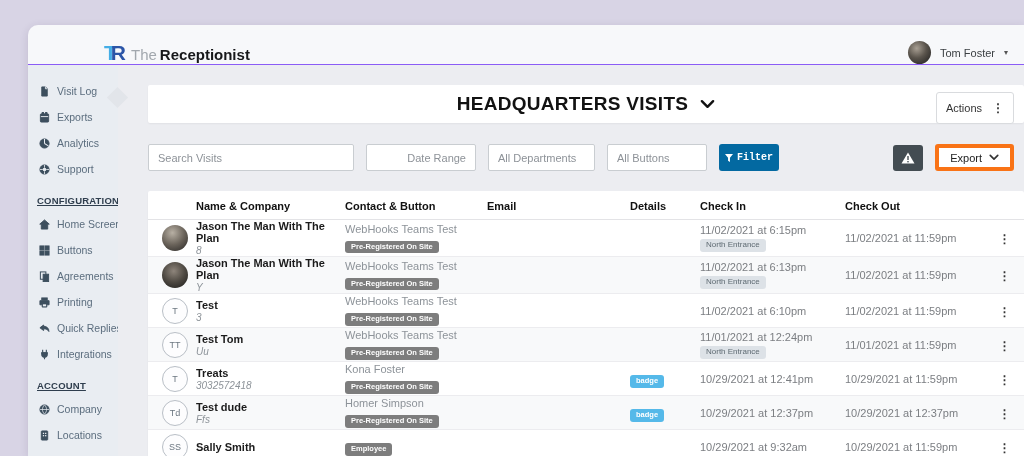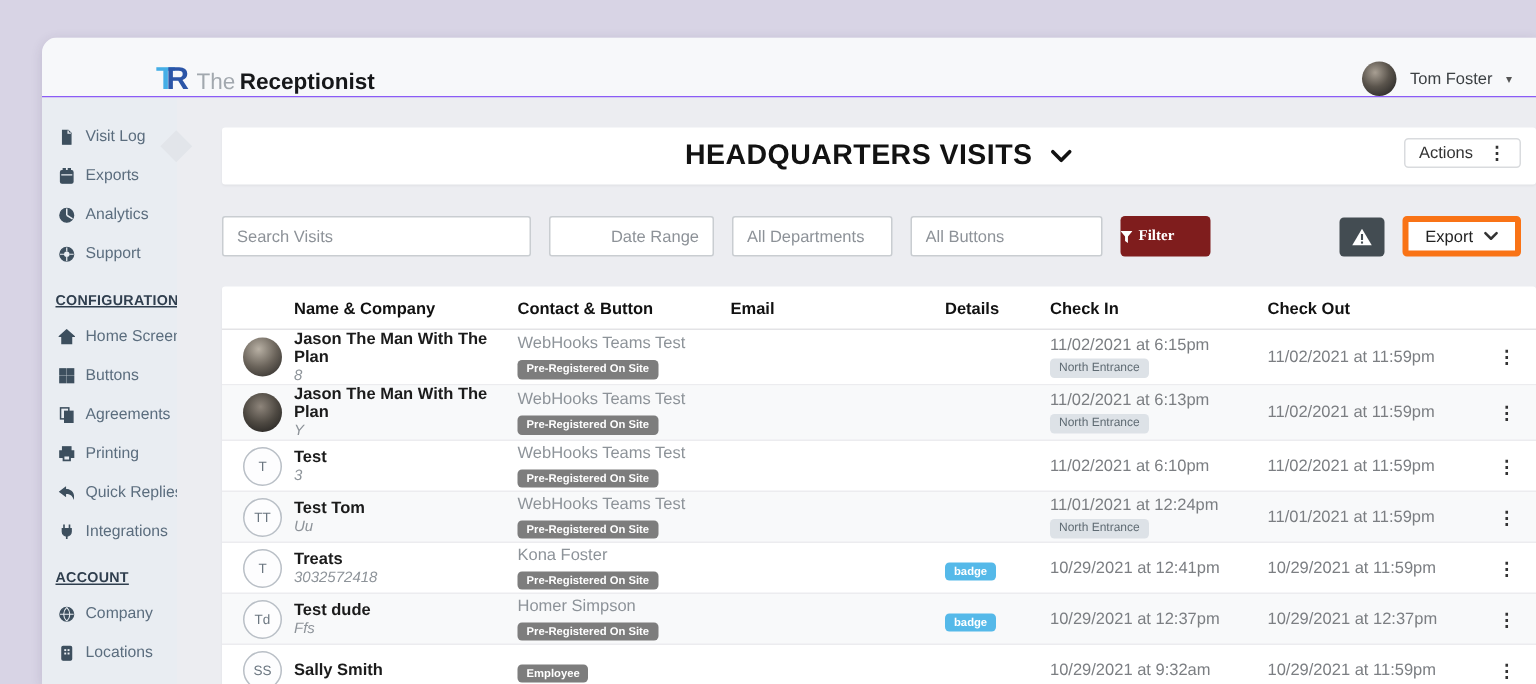--- a/index.html
+++ b/index.html
@@ -39,35 +39,35 @@
   .main { flex:1; background:#ecedf1; position:relative; padding:20px 0 0 30px; min-width:0; }
   .notch { position:absolute; left:-8px; top:25px; width:15px; height:15px;
            background:#e2e5ea; transform:rotate(45deg); }
 
   
   .title-card { background:#fff; height:38px; border-radius:2px; position:relative;
                 display:flex; align-items:center; justify-content:center;
                 box-shadow:0 1px 2px rgba(0,0,0,.05); }
   .page-title { font-size:19px; font-weight:700; color:#121212; letter-spacing:.3px;
                 display:flex; align-items:center; gap:12px; cursor:pointer; }
-  .actions-btn { position:absolute; right:10px; top:7px; height:20px; background:#fff;
+  .actions-btn { position:absolute; right:10px; top:7px; height:32px; background:#fff;
                  border:1px solid #d9dbde; border-radius:3px; font-size:11px; color:#333;
                  display:flex; align-items:center; gap:10px; padding:0 9px; cursor:pointer;
                  font-family:inherit; }
   .kebab { font-size:12px; font-weight:700; color:#333; letter-spacing:0; line-height:1; }
 
   
   .filter-row { margin-top:21px; display:flex; align-items:center; gap:12px; padding-right:10px; }
   .f-input { height:27px; border:1px solid #c9cdd1; border-radius:2px; background:#fff;
              font-size:11px; color:#333; padding:0 9px; font-family:inherit; }
   .f-input::placeholder { color:#8d9298; }
-  .w-search { width:206px; } .w-date { width:110px;text-align:right; } .w-dept { width:107px; } .w-btns { width:128px; }
-  .filter-btn { width:60px; height:27px; background:#7f1d1d; border:none; border-radius:3px;
+  .w-search { width:206px; } .w-date { width:110px;text-align:right; } .w-dept { width:107px; } .w-btns { width:100px; }
+  .filter-btn { width:60px; height:27px; background:#0369a1; border:none; border-radius:3px;
                 color:#fff; font-size:10px; font-weight:700; display:flex; align-items:center;
-                gap:4px; cursor:pointer; font-family:Liberation Serif, serif; }
+                justify-content:center; gap:4px; cursor:pointer; font-family:Liberation Mono, monospace; }
   .f-spacer { flex:1; }
   .alert-btn { width:30px; height:26px; background:#434c52; border:none; border-radius:3px;
                display:flex; align-items:center; justify-content:center; cursor:pointer; }
   .export-btn { height:27px; background:#fff; border:4px solid #f97316; border-radius:3px;
                 font-size:11px; color:#222; display:flex; align-items:center; gap:7px;
                 padding:0 11px; cursor:pointer; font-family:inherit; }
 
   
   .table-card { margin-top:20px; background:#fff; border-radius:2px 2px 0 0; height:266px;
                 box-shadow:0 1px 2px rgba(0,0,0,.05); overflow:hidden; }

